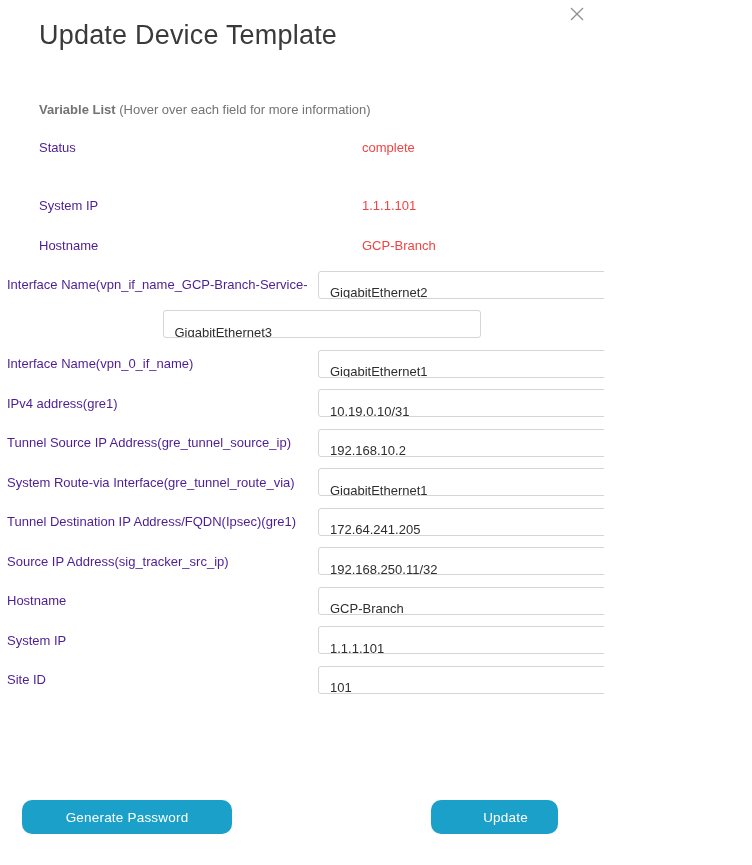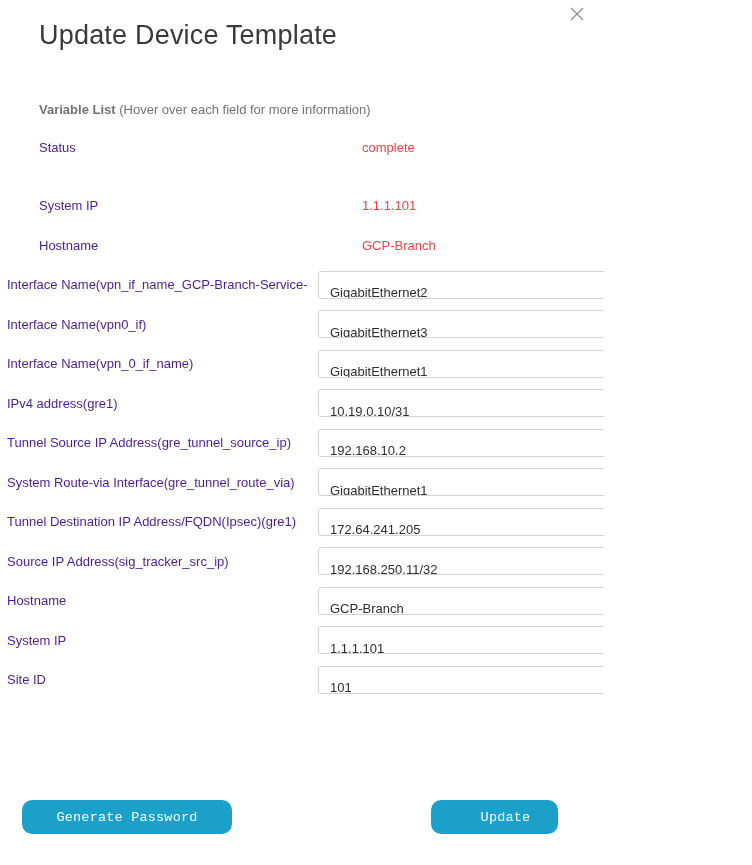--- a/index.html
+++ b/index.html
@@ -54,21 +54,21 @@
     padding:16px 8px 0 11px;
     font-family:"Liberation Sans",sans-serif;
     font-size:13px;color:#2e2e2e;
     outline:none;
   }
   .spacer-18{height:18px;}
   .footer-btn{
     position:absolute;top:800px;height:34px;
     border:none;border-radius:10px;
     background:#1ba0c9;color:#ffffff;
-    font-family:Liberation Mono, monospace;
+    font-family:Liberation Sans, sans-serif;
     font-size:13.5px;letter-spacing:.2px;
     cursor:pointer;
   }
   .btn-generate{left:22px;width:210px;}
   .btn-update{left:431px;width:127px;padding-left:28px;}
   .btn-cancel{
     position:absolute;top:800px;left:614px;height:34px;
     background:none;border:none;padding:0;
     color:#1a9ec8;font-family:"Liberation Sans",sans-serif;
     font-size:10px;cursor:pointer;
@@ -112,21 +112,20 @@
       <div class="row-label">Hostname</div>
       <div class="row-static-value">GCP-Branch</div>
     </div>
 
     <div class="row row-input">
       <div class="row-label">Interface Name(vpn_if_name_GCP-Branch-Service-</div>
       <input class="var-input" type="text" value="GigabitEthernet2" style="">
     </div>
 
     <div class="row row-input">
-      <div class="row-label">Interface Name(vpn0_if)</div>
       <input class="var-input" type="text" value="GigabitEthernet3" style="">
     </div>
 
     <div class="row row-input">
       <div class="row-label">Interface Name(vpn_0_if_name)</div>
       <input class="var-input" type="text" value="GigabitEthernet1" style="">
     </div>
 
     <div class="row row-input">
       <div class="row-label">IPv4 address(gre1)</div>

